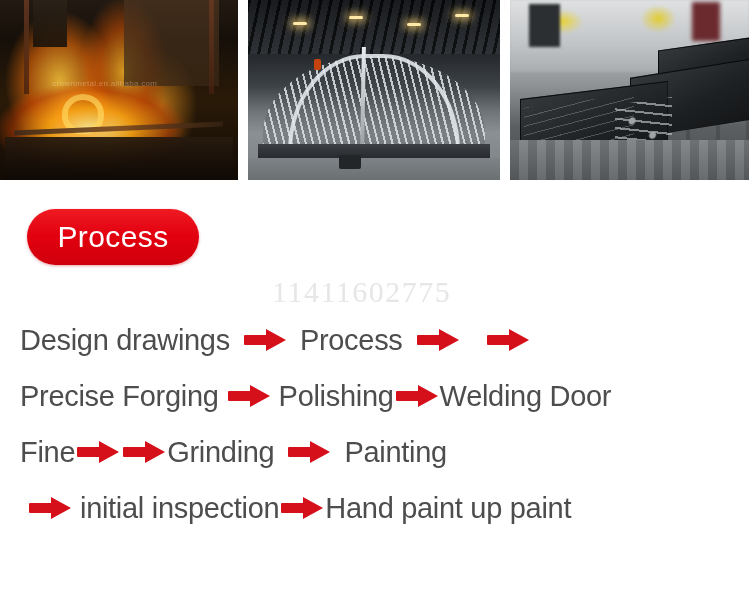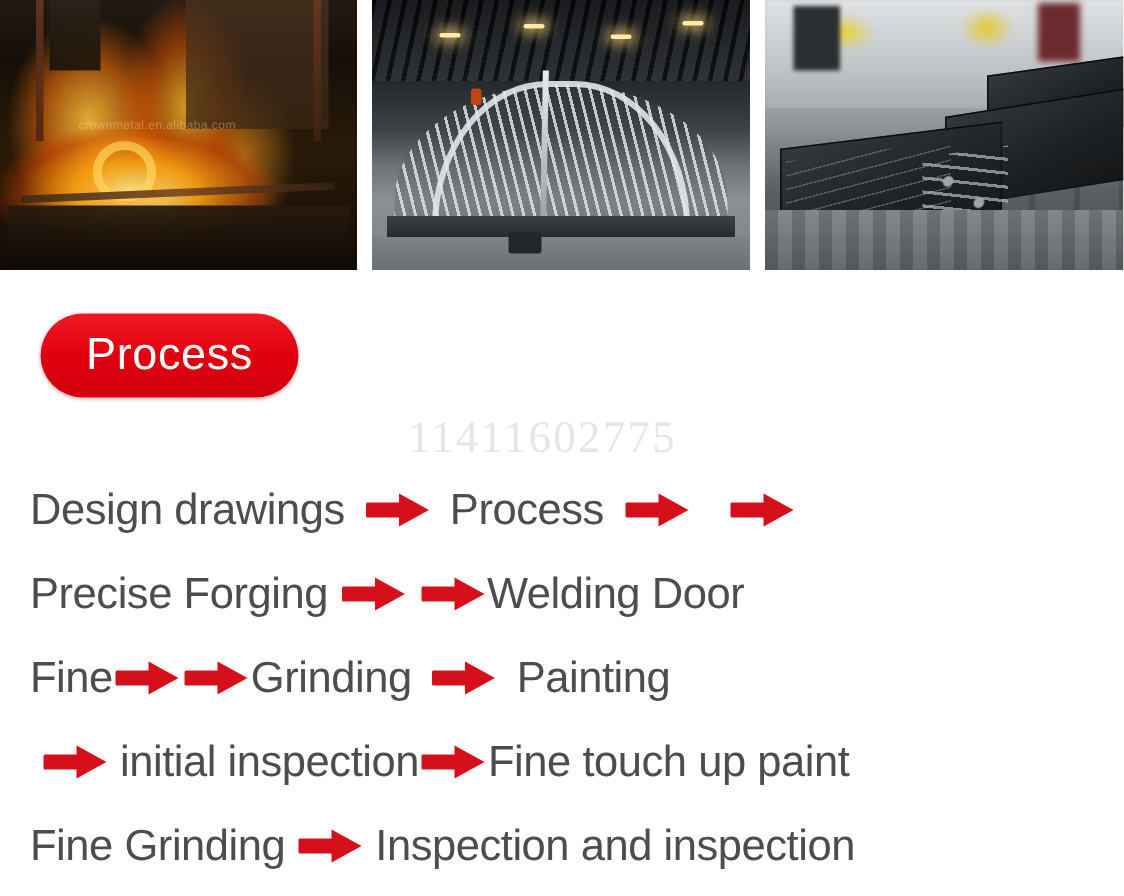--- a/index.html
+++ b/index.html
@@ -378,20 +378,21 @@
           <span class="shaft"></span>
           <span class="head"></span>
         </span>
       </div>
       <div class="step-line">
         <span class="step-text">Precise Forging</span>
         <span class="arrow">
           <span class="shaft"></span>
           <span class="head"></span>
         </span>
+        <span class="step-text">Polishing</span>
         <span class="arrow tight">
           <span class="shaft"></span>
           <span class="head"></span>
         </span>
         <span class="step-text">Welding Door</span>
       </div>
       <div class="step-line">
         <span class="step-text">Fine</span>
         <span class="arrow tight">
           <span class="shaft"></span>
@@ -411,25 +412,17 @@
       <div class="step-line">
         <span class="arrow">
           <span class="shaft"></span>
           <span class="head"></span>
         </span>
         <span class="step-text">initial inspection</span>
         <span class="arrow tight">
           <span class="shaft"></span>
           <span class="head"></span>
         </span>
-        <span class="step-text">Fine touch up paint</span>
-      </div>
-      <div class="step-line">
-        <span class="step-text">Fine Grinding</span>
-        <span class="arrow">
-          <span class="shaft"></span>
-          <span class="head"></span>
-        </span>
-        <span class="step-text">Inspection and inspection</span>
+        <span class="step-text">Hand paint up paint</span>
       </div>
     </div>
 
 </div>
 
 </body></html>

